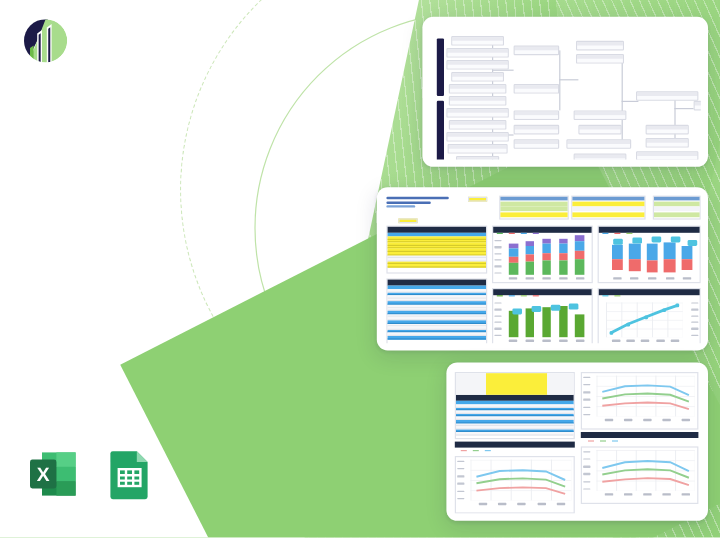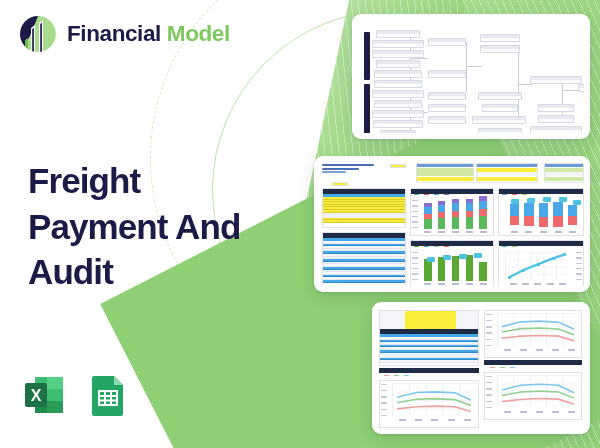--- a/index.html
+++ b/index.html
@@ -193,30 +193,22 @@
         <path d="M2 2 L22 2 L4 38 L2 38 Z" fill="#1c1a47"></path>
         <circle cx="20" cy="20" r="18" fill="none"></circle>
         <path d="M20 2 A18 18 0 0 1 20 38 L6 38 Z" fill="#a8dc8c"></path>
         <path d="M13 38 L13 14 L17 11 L17 38 Z" fill="#ffffff"></path>
         <path d="M21 38 L21 9 L25 6 L25 38 Z" fill="#ffffff"></path>
         <path d="M7 38 L7 26 L10 24 L10 38 Z" fill="#6dbb48"></path>
         <path d="M14.2 38 L14.2 15 L15.9 13.8 L15.9 38 Z" fill="#1c1a47"></path>
         <path d="M22.2 38 L22.2 10 L23.9 8.8 L23.9 38 Z" fill="#1c1a47"></path>
       </g>
     </svg>
-    <div class="logo-text">
-      <span class="lt-dark">Financial</span><span>&nbsp;</span><span class="lt-green"><span>Model</span></span>
-    </div>
   </div>
 
-  <div class="headline">
-    <div>Freight</div>
-    <div>Payment And</div>
-    <div>Audit</div>
-  </div>
 
   <div class="filetypes">
     <svg class="ft" viewBox="0 0 46 46">
       <rect x="14" y="5" width="28" height="12" fill="#3dbd72"></rect>
       <rect x="14" y="17" width="28" height="12" fill="#2fae63"></rect>
       <rect x="14" y="29" width="28" height="12" fill="#1e8a4c"></rect>
       <rect x="26" y="5" width="16" height="12" fill="#56cf86"></rect>
       <rect x="26" y="17" width="16" height="12" fill="#3dbd72"></rect>
       <rect x="26" y="29" width="16" height="12" fill="#2a9c57"></rect>
       <rect x="4" y="11" width="22" height="24" rx="2" fill="#1e7145"></rect>

